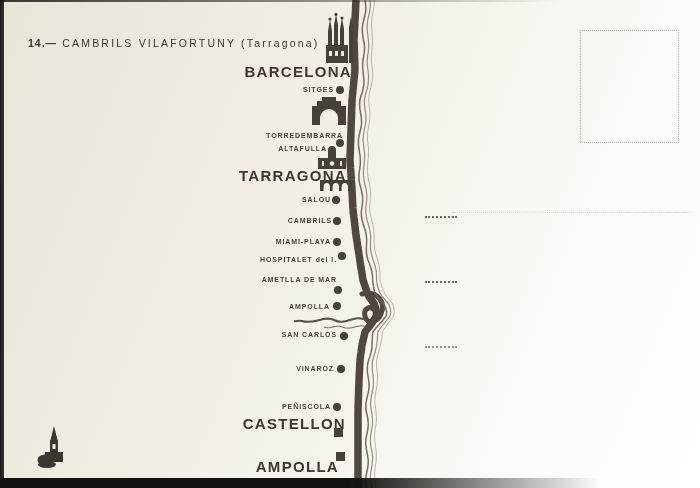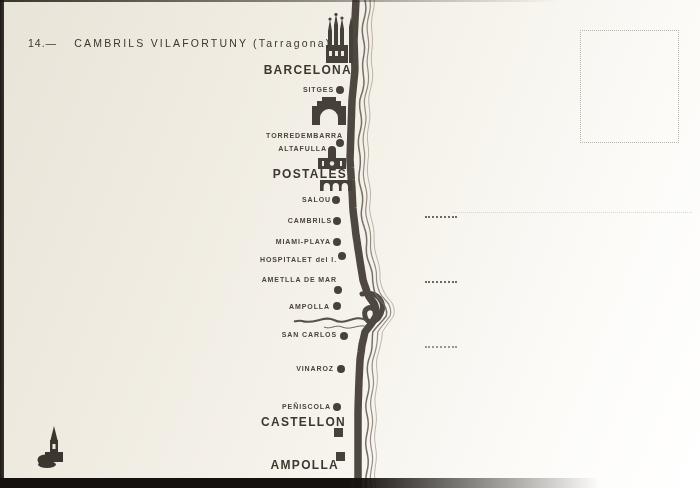--- a/index.html
+++ b/index.html
@@ -11,40 +11,40 @@
   
   .edge-left{position:absolute;left:0;top:0;width:4px;height:488px;
     background:linear-gradient(90deg,#1d1a16,#3a352e);}
   .edge-top{position:absolute;left:0;top:0;width:700px;height:2px;
     background:linear-gradient(90deg,rgba(25,22,18,.85),rgba(25,22,18,.45) 45%,rgba(25,22,18,0) 80%);}
   .edge-bottom{position:absolute;left:0;top:478px;width:600px;height:10px;
     background:linear-gradient(90deg,#14110e 0%,#14110e 58%,rgba(20,17,14,0) 100%);}
   
   .title{position:absolute;left:28px;top:37px;font-size:10.5px;letter-spacing:2.2px;
     color:#3c372f;white-space:nowrap;}
-  .title .num{font-weight:400;letter-spacing:1px;margin-right:12px;}
+  .title .num{font-weight:700;letter-spacing:1px;margin-right:0;}
   
   .stamp-box{position:absolute;left:580px;top:30px;width:97px;height:111px;
     border:1.5px dotted #b9b5ac;}
   
   .dotline{position:absolute;width:32px;border-top:2px dotted #6d6a64;}
   .dotline.faintlong{width:240px;border-top:1px dotted #d9d6ce;}
   .dotline.lighter{border-top:2px dotted #9a968e;}
   
   .watermark{position:absolute;left:488px;top:330px;width:180px;text-align:center;
     font-size:17px;line-height:15.5px;color:#9a9a9a;letter-spacing:.4px;}
   
   .publisher{position:absolute;left:76px;top:431px;font-size:8px;line-height:10.5px;
     letter-spacing:.7px;color:#4a443c;font-weight:700;white-space:nowrap;}
   .publisher span{display:block;}
   .logo{position:absolute;left:37px;top:424px;}
   
   .town{position:absolute;font-size:7px;font-weight:700;letter-spacing:.9px;
     color:#4a443c;white-space:nowrap;text-align:right;}
-  .town.major{font-size:12px;letter-spacing:1.3px;color:#3d372f;}
+  .town.major{font-size:15px;letter-spacing:1.3px;color:#3d372f;}
   .dot{position:absolute;width:8px;height:8px;border-radius:50%;background:#46413b;}
   .sq{position:absolute;width:9px;height:9px;background:#46413b;}
   .icon{position:absolute;}
   svg{display:block;}
   #map-svg{position:absolute;left:0;top:0;pointer-events:none;}
 </style>
 </head>
 <body>
 
 <div id="postcard">
@@ -102,21 +102,21 @@
   <span class="icon" style="left:320px;top:177px">
     <svg width="32" height="14" viewBox="0 0 32 14">
       <path fill="#45403a" d="M0,14 V3 H32 V14 H28 V10 A3.2,4 0 0 0 21.6,10 V14 H19 V10 A3.2,4 0 0 0 12.6,10 V14 H10 V10 A3.2,4 0 0 0 3.6,10 V14 Z"></path>
     </svg>
   </span>
 
   <div class="town major" style="right:348px;top:63px">BARCELONA</div>
   <div class="town" style="right:366px;top:86px">SITGES</div>
   <div class="town" style="right:357px;top:132px">TORREDEMBARRA</div>
   <div class="town" style="right:373px;top:145px">ALTAFULLA</div>
-  <div class="town major" style="right:353px;top:167px">POSTALES</div>
+  <div class="town major" style="right:353px;top:167px">TARRAGONA</div>
   <div class="town" style="right:369px;top:196px">SALOU</div>
   <div class="town" style="right:368px;top:217px">CAMBRILS</div>
   <div class="town" style="right:369px;top:238px">MIAMI-PLAYA</div>
   <div class="town" style="right:363px;top:256px">HOSPITALET del I.</div>
   <div class="town" style="right:363px;top:276px">AMETLLA DE MAR</div>
   <div class="town" style="right:370px;top:303px">AMPOLLA</div>
   <div class="town" style="right:363px;top:331px">SAN CARLOS</div>
   <div class="town" style="right:366px;top:365px">VINAROZ</div>
   <div class="town" style="right:369px;top:403px">PEÑISCOLA</div>
   <div class="town major" style="right:354px;top:415px">CASTELLON</div>

